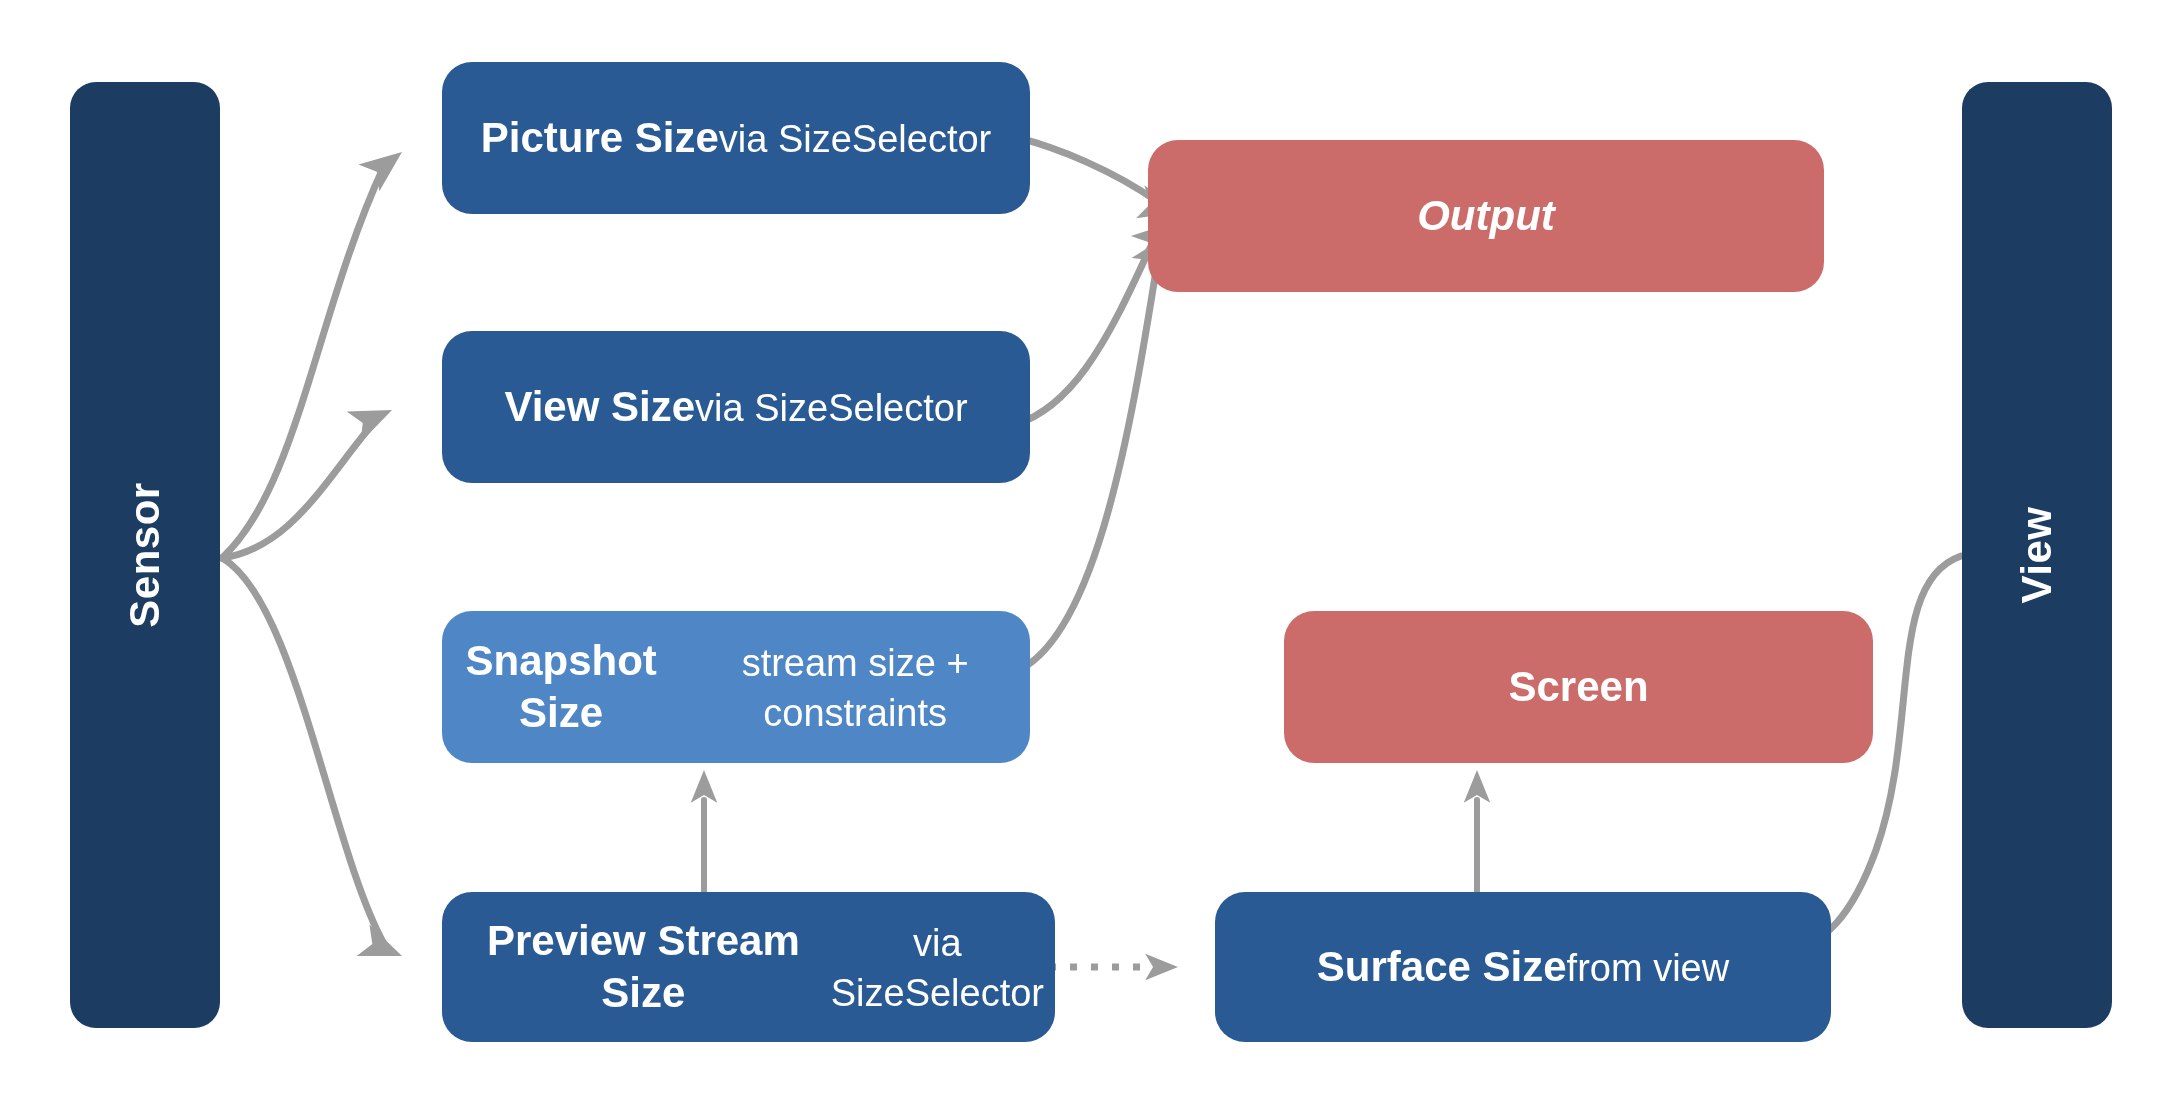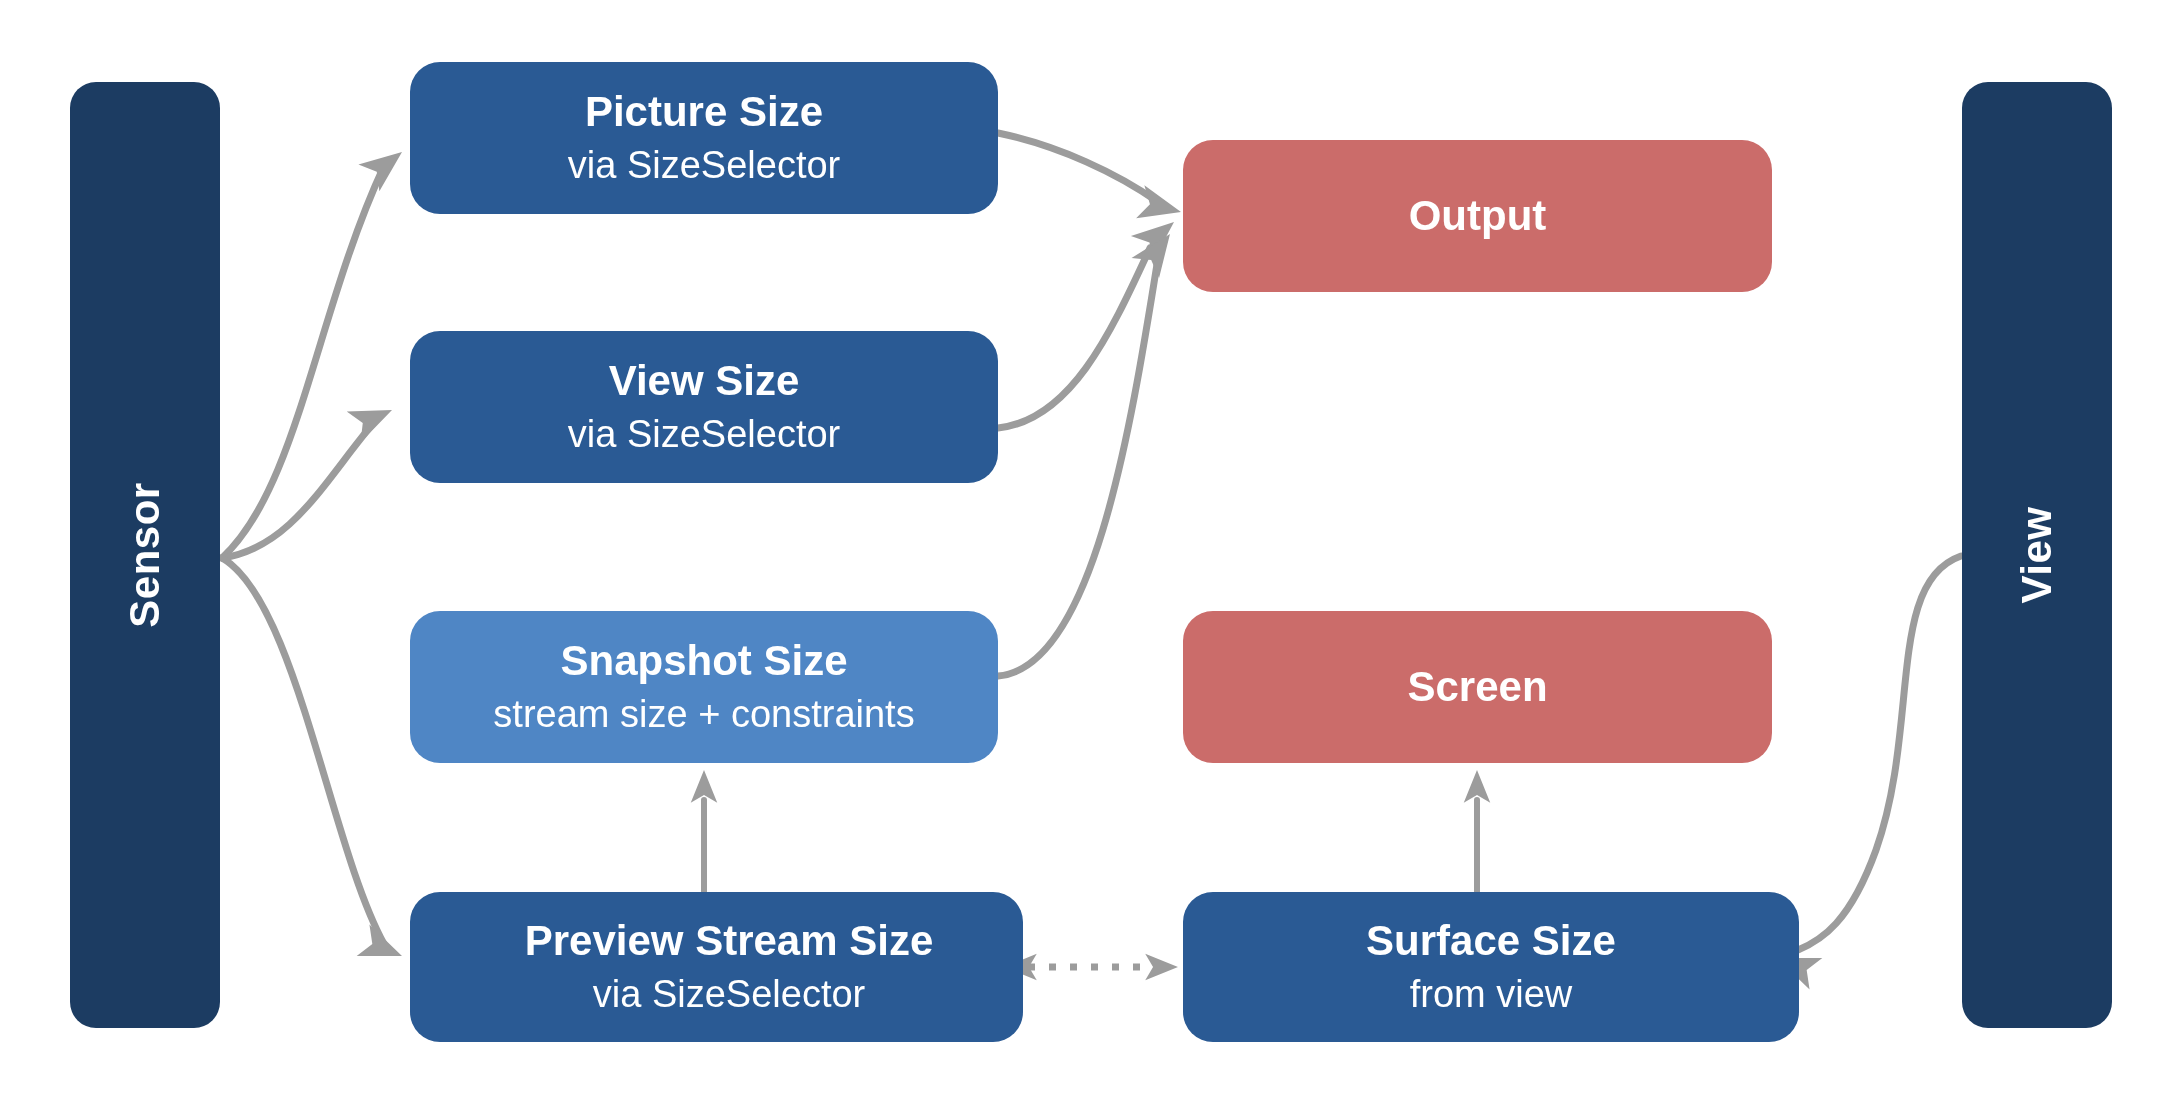--- a/index.html
+++ b/index.html
@@ -29,22 +29,23 @@
     background:var(--navy);border-radius:26px;
     display:flex;align-items:center;justify-content:center;
   }
   .lane-label{
     transform:rotate(-90deg);
     color:var(--text);font-weight:bold;font-size:42px;
     letter-spacing:0.5px;white-space:nowrap;
   }
   .node{
     position:absolute;border-radius:30px;color:var(--text);
-    display:flex;flex-direction:column;align-items:center;justify-content:center;
+    display:flex;flex-direction:row;align-items:center;justify-content:center;
     text-align:center;
+    margin-left:32px;
   }
   .node.blue{background:var(--blue);}
   .node.lightblue{background:var(--lightblue);}
   .node.red{background:var(--red);}
   .node .title{font-weight:bold;font-size:42px;line-height:1.25;}
   .node .subtitle{font-weight:normal;font-size:38px;line-height:1.3;margin-top:3px;}
 </style>
 </head>
 <body>
 
@@ -104,25 +105,25 @@
   <div class="node lightblue" style="left:410px;top:611px;width:588px;height:152px;">
     <span class="title">Snapshot Size</span>
     <span class="subtitle">stream size + constraints</span>
   </div>
 
   <div class="node blue" style="left:410px;top:892px;width:588px;height:150px;padding-left:25px;">
     <span class="title">Preview Stream Size</span>
     <span class="subtitle">via SizeSelector</span>
   </div>
 
-  <div class="node red" style="left:1183px;top:140px;width:589px;height:152px;">
+  <div class="node red" style="left:1116px;top:140px;width:676px;height:152px;font-style:italic;">
     <span class="title">Output</span>
   </div>
 
-  <div class="node red" style="left:1183px;top:611px;width:589px;height:152px;">
+  <div class="node red" style="left:1252px;top:611px;width:589px;height:152px;">
     <span class="title">Screen</span>
   </div>
 
   <div class="node blue" style="left:1183px;top:892px;width:616px;height:150px;">
     <span class="title">Surface Size</span>
     <span class="subtitle">from view</span>
   </div>
 
 </div>
 

